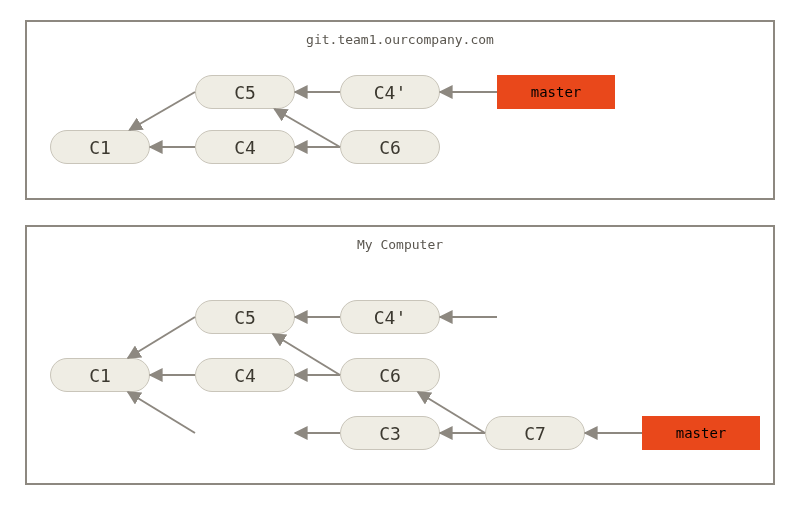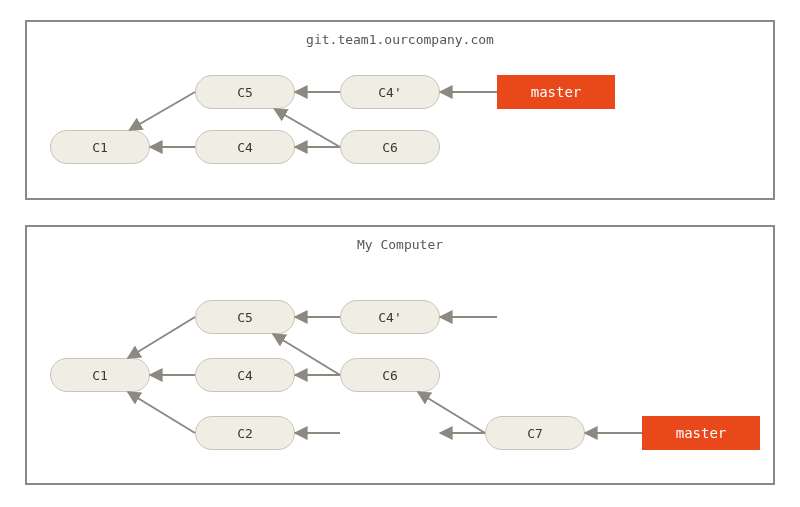--- a/index.html
+++ b/index.html
@@ -34,28 +34,28 @@
   .commit {
     position: absolute;
     width: 100px;
     height: 34px;
     background: #efede4;
     border: 1px solid #c9c5ba;
     border-radius: 17px;
     display: flex;
     align-items: center;
     justify-content: center;
-    font-size: 13px;
+    font-size: 18px;
     color: #3b382f;
     box-sizing: border-box;
   }
   .ref {
     position: absolute;
     background: #e9481b;
-    color: #ffffff;
+    color: #000000;
     height: 34px;
     display: flex;
     align-items: center;
     justify-content: center;
     font-size: 14px;
     box-sizing: border-box;
     padding: 0 10px;
   }
   svg.overlay {
     position: absolute;
@@ -107,28 +107,28 @@
     </div>
     <div class="commit" style="left: 50px; top: 358px;">
       <span>C1</span>
     </div>
     <div class="commit" style="left: 195px; top: 300px;">
       <span>C5</span>
     </div>
     <div class="commit" style="left: 195px; top: 358px;">
       <span>C4</span>
     </div>
-    <div class="commit" style="left: 195px; top: 416px;">
-      <span>C2</span>
-    </div>
     <div class="commit" style="left: 340px; top: 300px;">
       <span>C4'</span>
     </div>
     <div class="commit" style="left: 340px; top: 358px;">
       <span>C6</span>
+    </div>
+    <div class="commit" style="left: 340px; top: 416px;">
+      <span>C3</span>
     </div>
     <div class="commit" style="left: 485px; top: 416px; text-align: center;">
       <span>C7</span>
     </div>
     <div class="ref" style="left: 642px; top: 416px; width: 118px;">
       <span>master</span>
     </div>
     <svg class="overlay" width="800" height="507">
       <defs>
         <marker id="ah-local" viewBox="0 0 10 10" refX="9" refY="5" markerWidth="7" markerHeight="7" orient="auto-start-reverse">

